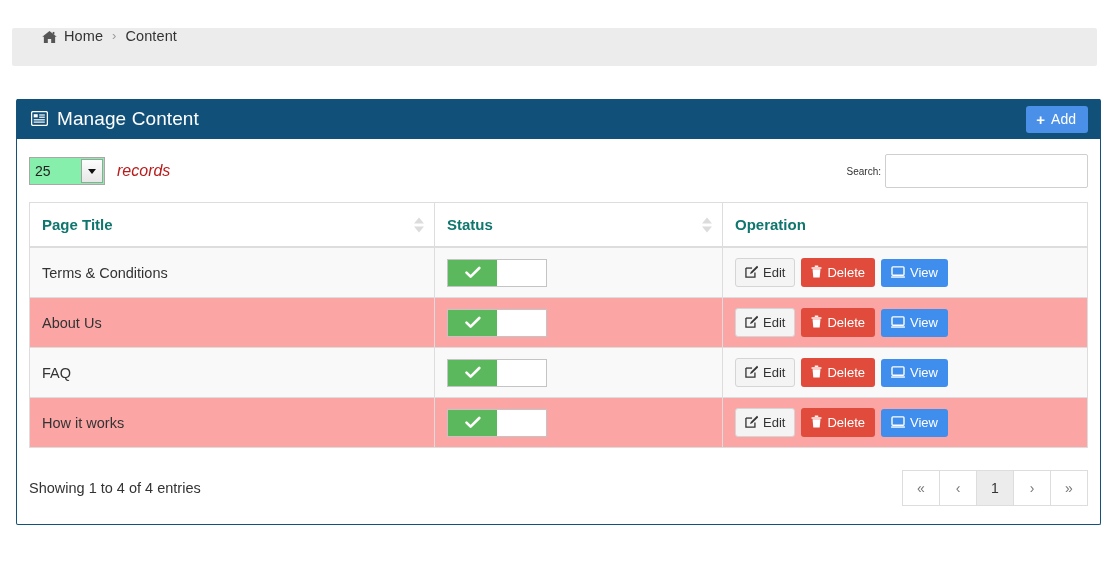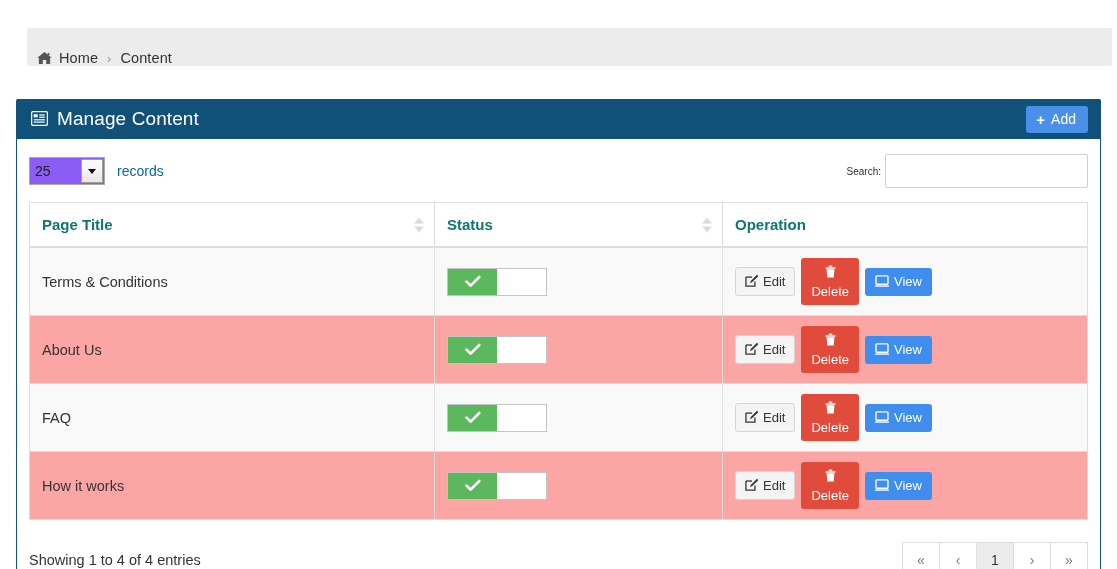--- a/index.html
+++ b/index.html
@@ -9,26 +9,26 @@
     background: #ffffff;
     font-family: "Liberation Sans", sans-serif;
     font-size: 14px;
     color: #333333;
     overflow: hidden;
   }
 
   
   .breadcrumb-bar {
     position: absolute;
-    left: 27px; top: 28px;
+    left: 12px; top: 28px;
     width: 1085px; height: 38px;
     background: #ececec;
     display: flex;
-    align-items: flex-end;
-    padding-left: 10px;
+    align-items: flex-start;
+    padding-left: 30px;
     border-radius: 2px;
   }
   .crumb {
     font-size: 14.5px;
     color: #333333;
     text-decoration: none;
     letter-spacing: .1px;
   }
   .crumb-sep {
     color: #999999;
@@ -99,21 +99,21 @@
     display: flex;
     align-items: center;
     justify-content: space-between;
     height: 38px;
     margin-bottom: 12px;
   }
   .length-wrap { display: flex; align-items: center; }
   .length-select {
     width: 76px; height: 28px;
     border: 1px solid #a8a8a8;
-    background: #8b5cf6;
+    background: #86efac;
     font-family: "Liberation Sans", sans-serif;
     font-size: 14px;
     color: #222;
     padding-left: 5px;
     position: relative;
     display: flex;
     align-items: center;
     cursor: pointer;
   }
   .length-select .sel-value { flex: 1; }
@@ -123,21 +123,21 @@
     border: 1px solid #a0a0a0;
     background: linear-gradient(#fdfdfd, #e7e7e7);
     display: flex; align-items: center; justify-content: center;
   }
   .sel-caret {
     width: 0; height: 0;
     border-left: 4.5px solid transparent;
     border-right: 4.5px solid transparent;
     border-top: 5px solid #111;
   }
-  .length-label { margin-left: 12px; font-size: 14px; color: #0369a1; }
+  .length-label { margin-left: 12px; font-size: 16px; color: #b91c1c; font-style: italic; }
 
   .search-wrap { display: flex; align-items: center; }
   .search-label { font-size: 10px; color: #333; margin-right: 4px; }
   .search-input {
     width: 203px; height: 34px;
     border: 1px solid #cfcfcf;
     border-radius: 2px;
     padding: 0 8px;
     font-family: "Liberation Sans", sans-serif;
     font-size: 14px;
@@ -238,21 +238,20 @@
     white-space: nowrap;
   }
   .btn-edit {
     background: #f4f4f4;
     border-color: #d5d5d5;
     color: #333333;
   }
   .btn-delete {
     background: #e04b3c;
     color: #ffffff;
-    flex-direction: column;
   }
   .btn-view {
     background: #3f8ded;
     color: #ffffff;
   }
 
   
   .dt-bottom {
     display: flex;
     align-items: center;

